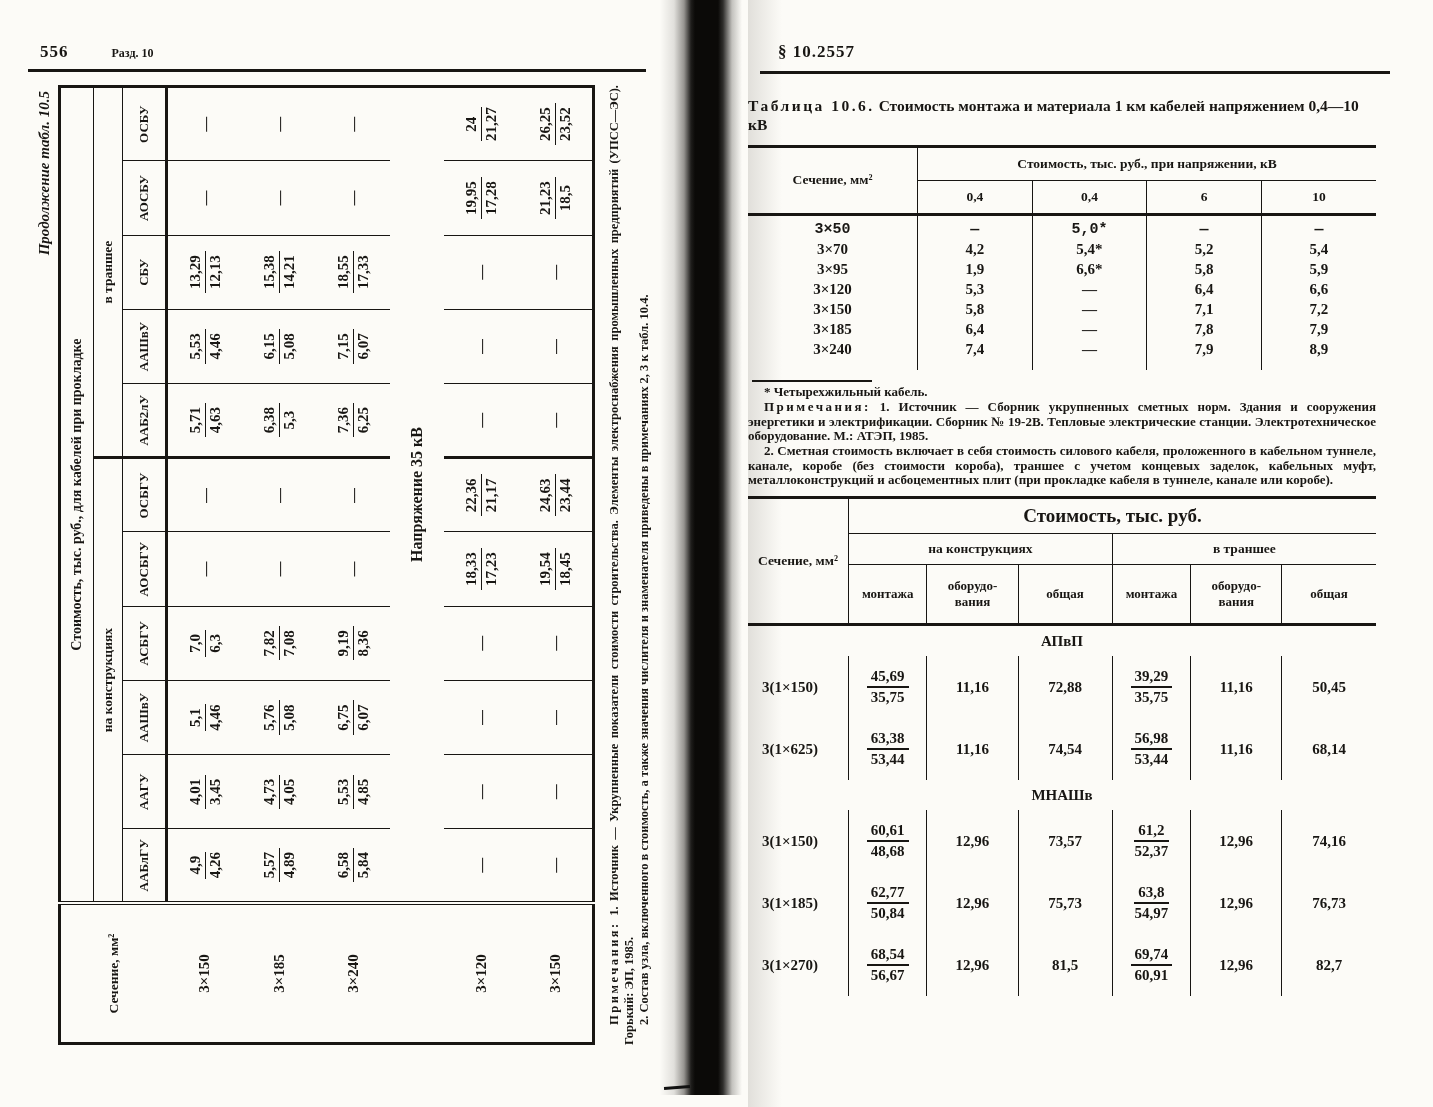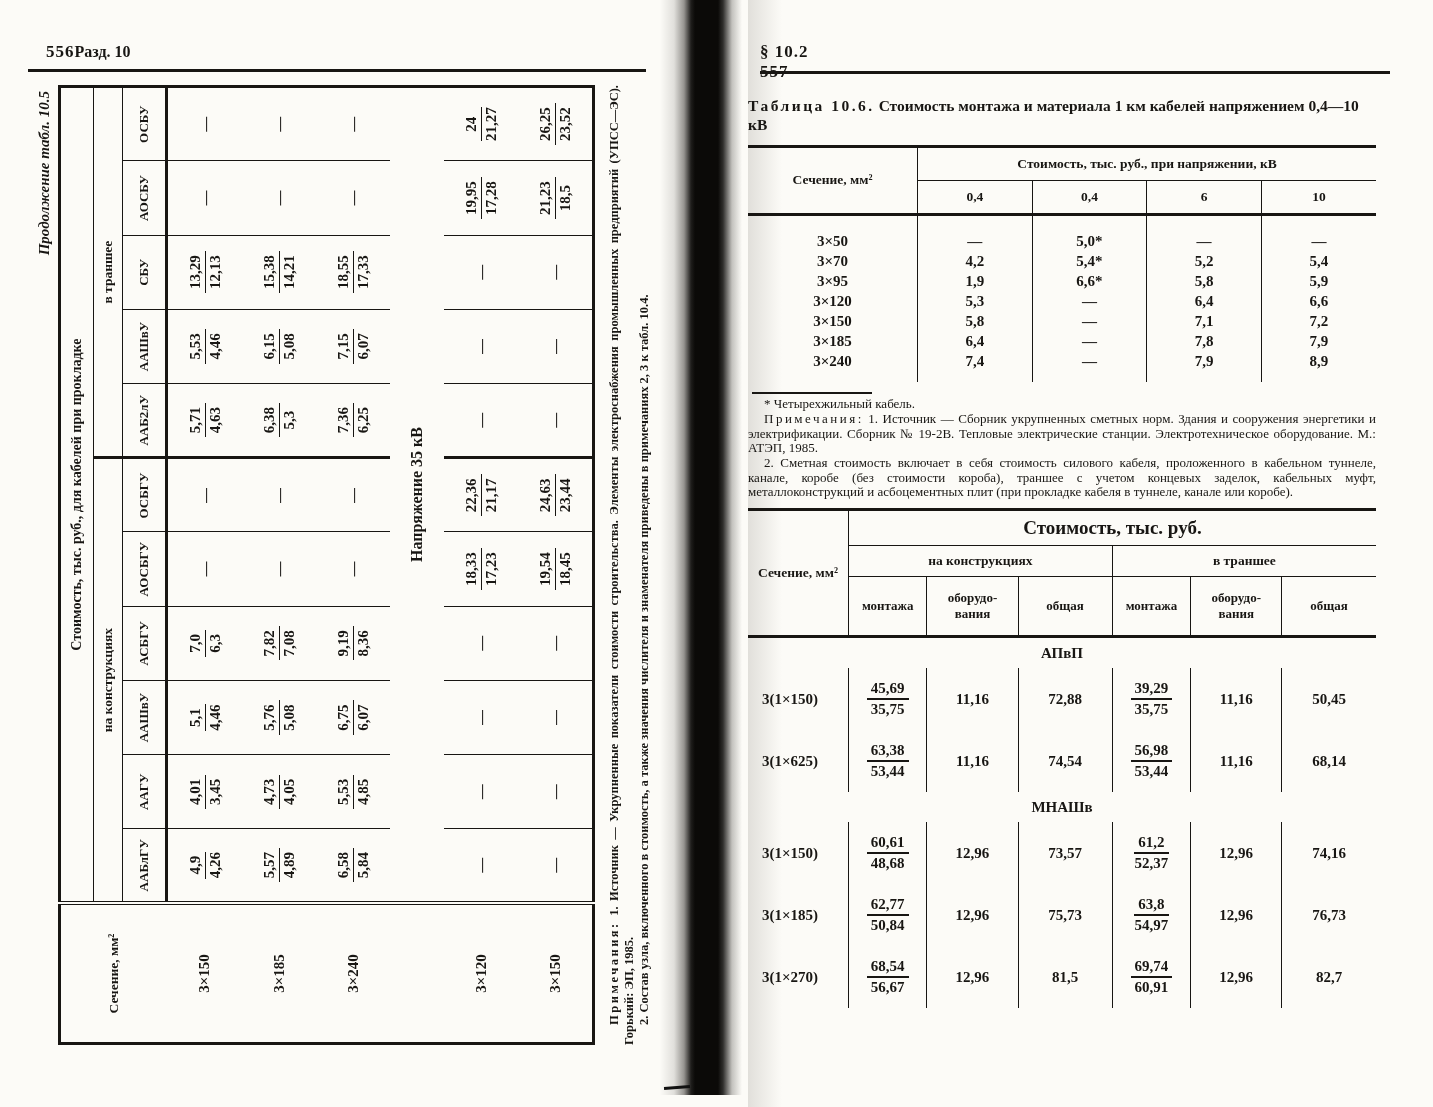--- a/index.html
+++ b/index.html
@@ -16,25 +16,25 @@
       rgba(12,11,9,.92) 31%,#0b0a08 35%,#0b0a08 58%,
       rgba(12,11,9,.85) 63%,rgba(25,22,18,.25) 72%,rgba(25,22,18,0) 82%);}
   .gutter-dash{position:absolute;left:664px;top:1086px;width:26px;height:3px;background:#111;transform:rotate(-4deg);}
   
   .left-page{position:absolute;left:0;top:0;width:668px;height:1107px;}
   .right-page{position:absolute;left:748px;top:0;width:685px;height:1107px;}
   .right-page::before{content:"";position:absolute;left:0;top:0;bottom:0;width:34px;
     background:linear-gradient(90deg,rgba(60,54,44,.14),rgba(60,54,44,0));}
   
   .page-head{position:absolute;top:42px;display:flex;align-items:baseline;font-weight:700;}
-  .lp-head{left:46px;width:600px;}
-  .rp-head{left:12px;width:630px;flex-direction:column;}
+  .lp-head{left:40px;width:600px;}
+  .rp-head{left:30px;width:630px;}
   .page-num{font-size:17px;letter-spacing:1px;}
   .head-title{flex:1;text-align:center;font-style:italic;font-size:16.5px;}
-  .head-sec{font-size:16px;}
+  .head-sec{font-size:12px;margin-left:43px;}
   .head-rule{position:absolute;height:3px;background:#181613;}
   .lp-rule{top:69px;left:28px;width:618px;}
   .rp-rule{top:71px;left:12px;width:630px;}
   
   .rot-wrap{position:absolute;left:36px;top:1045px;width:960px;height:615px;
     transform:rotate(-90deg);transform-origin:top left;}
   .rot-caption{text-align:right;font-style:italic;font-weight:700;font-size:15px;
     padding-right:6px;height:22px;}
   table{border-collapse:collapse;}
   .t105{width:960px;table-layout:fixed;border:3px solid #181613;}
@@ -63,24 +63,24 @@
   .rp-body{position:absolute;left:0;top:96px;width:628px;}
   .tbl-title{font-weight:700;font-size:15.5px;line-height:1.25;margin:0 0 10px 0;}
   .t106{width:100%;table-layout:fixed;border-top:3px solid #181613;margin-bottom:6px;}
   .t106 col.c1{width:27%;}
   .t106 th,.t106 td{font-weight:700;text-align:center;vertical-align:middle;}
   .t106 .h-span{font-size:13.5px;height:30px;border-bottom:1.5px solid #181613;border-left:1.5px solid #181613;}
   .t106 .h-v{font-size:13.5px;height:30px;border-bottom:3px solid #181613;border-left:1.5px solid #181613;}
   .t106 .h-c1{font-size:13.5px;border-bottom:3px solid #181613;}
   .t106 tbody td{font-size:15px;height:20px;border-left:1.5px solid #181613;padding:0;}
   .t106 tbody th{font-size:15px;height:20px;padding:0;}
-  .t106 tbody tr:first-child td,.t106 tbody tr:first-child th{padding-top:16px;}
+  .t106 tbody tr:first-child td,.t106 tbody tr:first-child th{padding-top:4px;font-family:Liberation Mono, monospace;}
   .t106 tbody tr:last-child td,.t106 tbody tr:last-child th{padding-bottom:10px;}
   .fnote-rule{width:120px;height:2.5px;background:#181613;margin:10px 0 3px 4px;}
-  .fnote{font-size:13px;line-height:1.13;font-weight:400;text-align:justify;}
+  .fnote{font-size:13px;line-height:1.13;font-weight:700;text-align:justify;}
   .fnote p{margin:0;text-indent:16px;}
   .t107{width:100%;table-layout:fixed;border-top:3px solid #181613;margin-top:8px;}
   .t107 col.c1{width:16%;}
   .t107 col.cm{width:12.5%;}
   .t107 col.co{width:14.5%;}
   .t107 col.cg{width:15%;}
   .t107 th,.t107 td{font-weight:700;text-align:center;vertical-align:middle;}
   .t107 .h-span{font-size:19px;height:32px;border-bottom:1.5px solid #181613;border-left:1.5px solid #181613;}
   .t107 .h-grp{font-size:13.5px;height:28px;border-bottom:1.5px solid #181613;border-left:1.5px solid #181613;}
   .t107 .h-sub{font-size:13px;height:56px;border-bottom:3px solid #181613;border-left:1.5px solid #181613;white-space:pre-line;}

